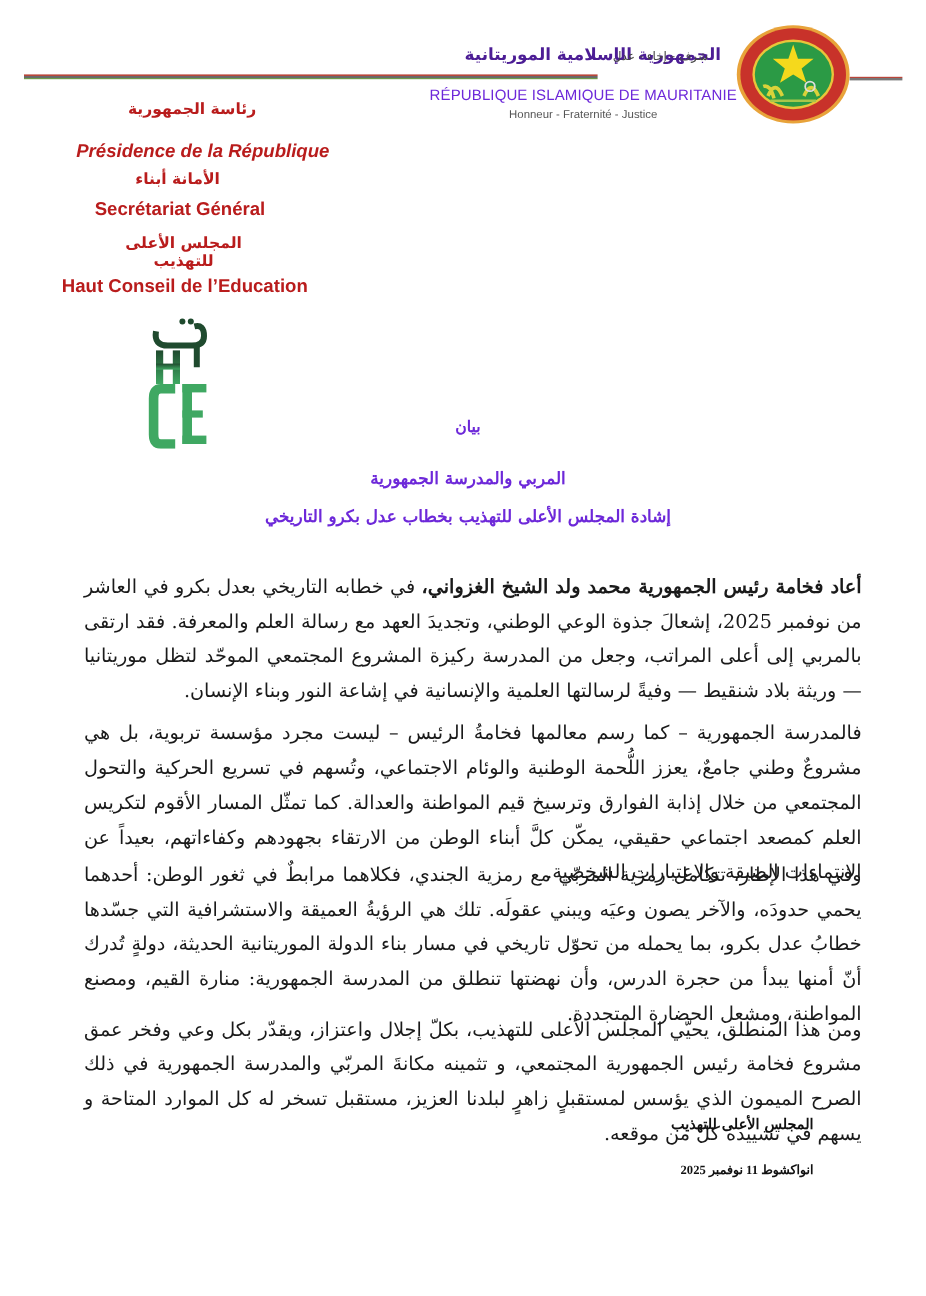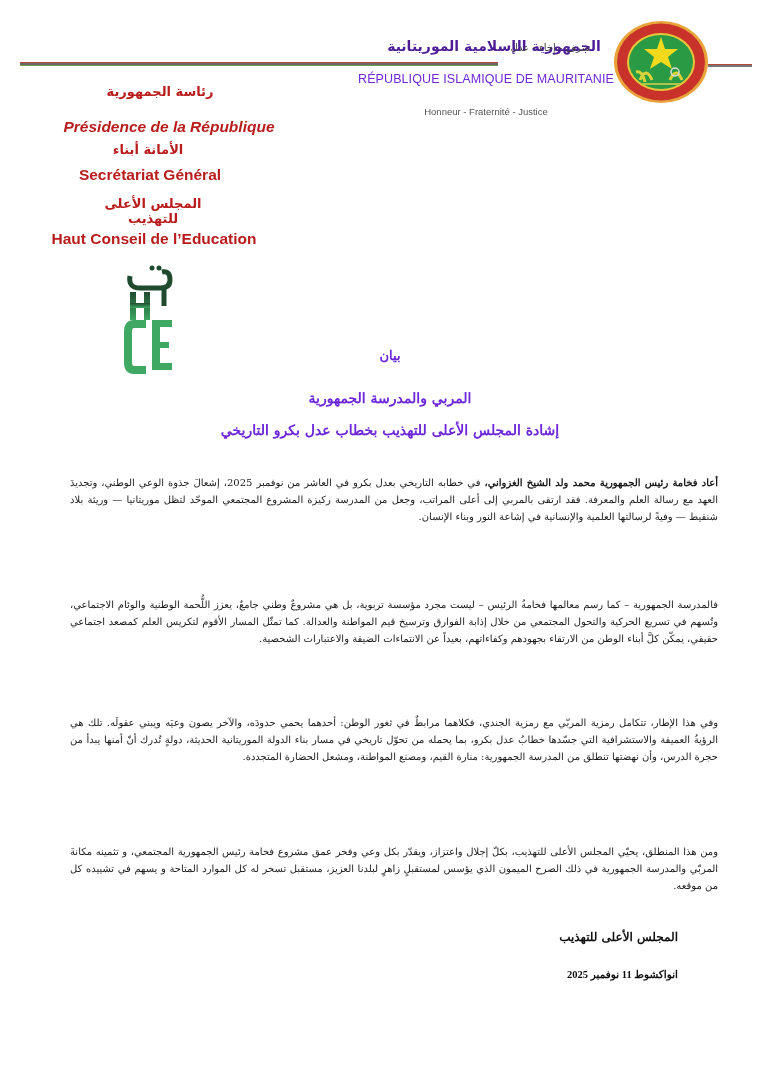--- a/index.html
+++ b/index.html
@@ -29,21 +29,21 @@
     }
     .lh-fr-title {
       position: absolute; top: 72px; left: 357px; width: 258px;
       text-align: center;
       font-family: "Liberation Sans", sans-serif; font-weight: normal; font-size: 12.5px; color: #6d28d9;
       letter-spacing: 0.1px;
     }
     .lh-fr-motto {
       position: absolute; top: 90px; left: 357px; width: 258px;
       text-align: center;
-      font-family: "Liberation Sans", sans-serif; font-size: 9.5px; color: #555; margin-top: 16px;
+      font-family: "Liberation Sans", sans-serif; font-size: 9.5px; color: #555;
     }
     .seal {
       position: absolute; top: 20px; left: 612px; width: 98px; height: 84px;
     }
 
     
     .inst {
       position: absolute; left: 0; width: 320px; text-align: center;
       font-weight: bold; color: #b91c1c;
     }
@@ -64,21 +64,21 @@
       direction: rtl; font-family: "DejaVu Serif", serif; font-weight: bold; color: #6d28d9;
     }
     .h1 { top: 348px; font-size: 13px; }
     .h2 { top: 390px; font-size: 14px; }
     .h3 { top: 422px; font-size: 14px; }
 
     
     .para {
       position: absolute; left: 70px; width: 648px;
       direction: rtl; text-align: justify; text-align-last: right;
-      font-family: "DejaVu Serif", serif; font-size: 10px; line-height: 17px; color: #1a1a1a;
+      font-family: "DejaVu Serif", serif; font-size: 16px; line-height: 29px; color: #1a1a1a;
     }
     .para b { font-weight: bold; }
     .p1 { top: 474px; }
     .p2 { top: 596px; }
     .p3 { top: 714px; }
     .p4 { top: 843px; }
 
     .signature {
       position: absolute; top: 930px; left: 440px; width: 238px;
       direction: rtl; text-align: right;

